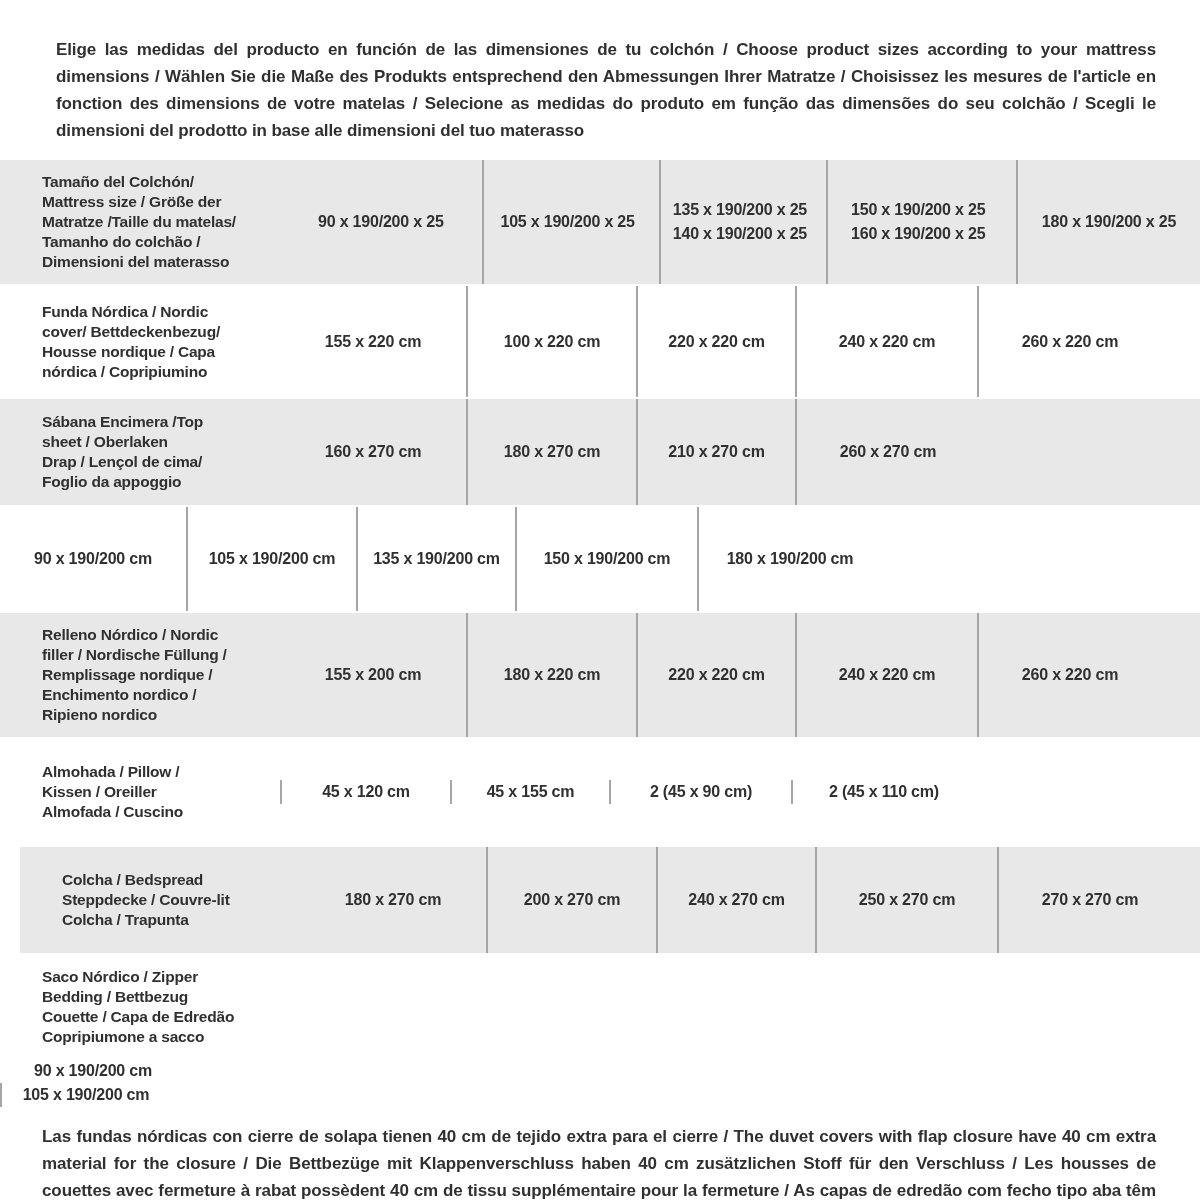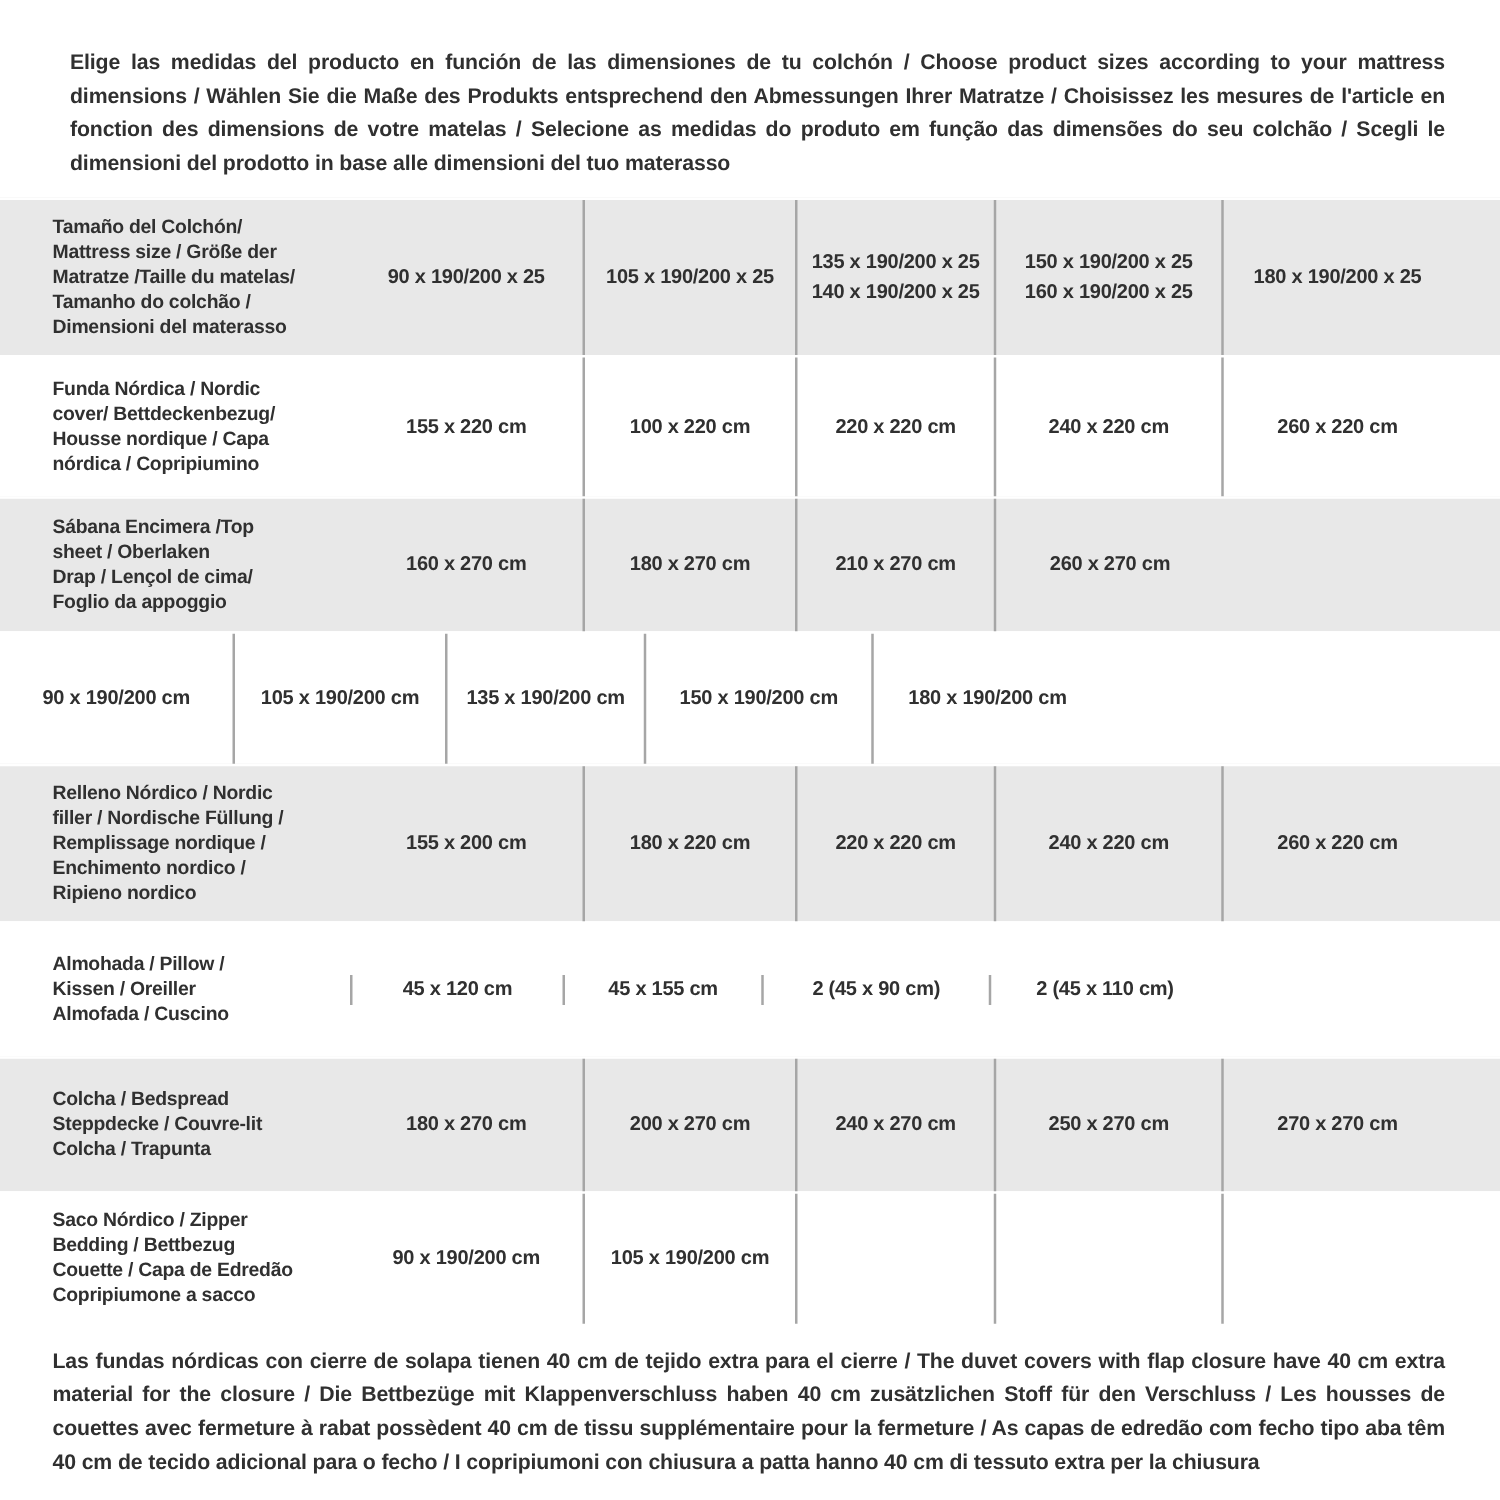--- a/index.html
+++ b/index.html
@@ -15,28 +15,28 @@
     padding:36px 44px 0 56px;
     font-weight:bold;
     font-size:17px;
     line-height:27px;
     letter-spacing:-0.1px;
     text-align:justify;
   }
   .size-table{margin-top:14px;}
   .trow{display:flex;border-top:2px solid #ffffff;}
   .trow.shaded{background:#e8e8e8;}
-  .trow:nth-child(1){min-height:124px;}
+  .trow:nth-child(1){min-height:124px;justify-content:space-between;}
   .trow:nth-child(2){min-height:111px;}
   .trow:nth-child(3){min-height:106px;}
   .trow:nth-child(4){min-height:104px;}
   .trow:nth-child(5){min-height:121px;}
   .trow:nth-child(6){min-height:106px;align-items:center;}
-  .trow:nth-child(7){min-height:106px;}
-  .trow:nth-child(8){min-height:101px;}
+  .trow:nth-child(7){min-height:106px;margin-left:20px;}
+  .trow:nth-child(8){min-height:101px;flex-direction:column;}
   .cell{
     box-sizing:border-box;
     display:flex;
     align-items:center;
   }
   .cell.label{
     width:280px;
     padding:12px 16px 12px 42px;
     font-size:15.5px;
     line-height:20px;

